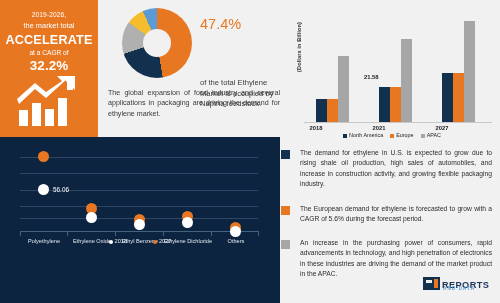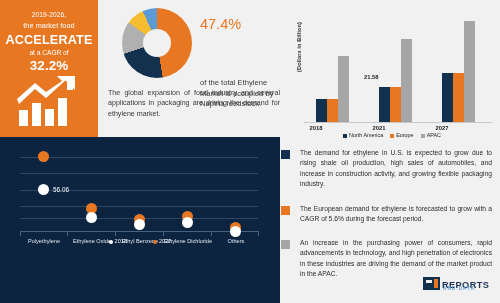--- a/index.html
+++ b/index.html
@@ -93,21 +93,21 @@
   .logo-r{position:absolute;left:19px;top:4px;font-size:9.2px;font-weight:bold;color:#1d3557;letter-spacing:.4px;}
   .logo-sub{position:absolute;left:20px;top:10px;font-size:4.6px;font-weight:bold;color:#5b9bd5;letter-spacing:1.1px;}
 </style>
 </head>
 <body>
 
 <div class="page">
 
   <div class="accel-panel">
     <div class="accel-l1">2019-2026,</div>
-    <div class="accel-l2">the market food</div>
+    <div class="accel-l2">the market total</div>
     <div class="accel-big">ACCELERATE</div>
     <div class="accel-l3">at a CAGR of</div>
     <div class="accel-pct">32.2%</div>
     <svg class="growth-icon" viewBox="0 0 66 52">
       <rect x="2" y="34" width="9" height="16" fill="#ffffff"></rect>
       <rect x="15" y="27" width="9" height="23" fill="#ffffff"></rect>
       <rect x="28" y="33" width="9" height="17" fill="#ffffff"></rect>
       <rect x="41" y="22" width="9" height="28" fill="#ffffff"></rect>
       <path d="M2 28 L18 13 L29 22 L50 3 L50 14 L56 14 L56 0 L40 0 L45 5 L29 16 L18 7 L0 23 Z" fill="#ffffff"></path>
       <path d="M44 0 L58 0 L58 14 Z" fill="#ffffff"></path>

